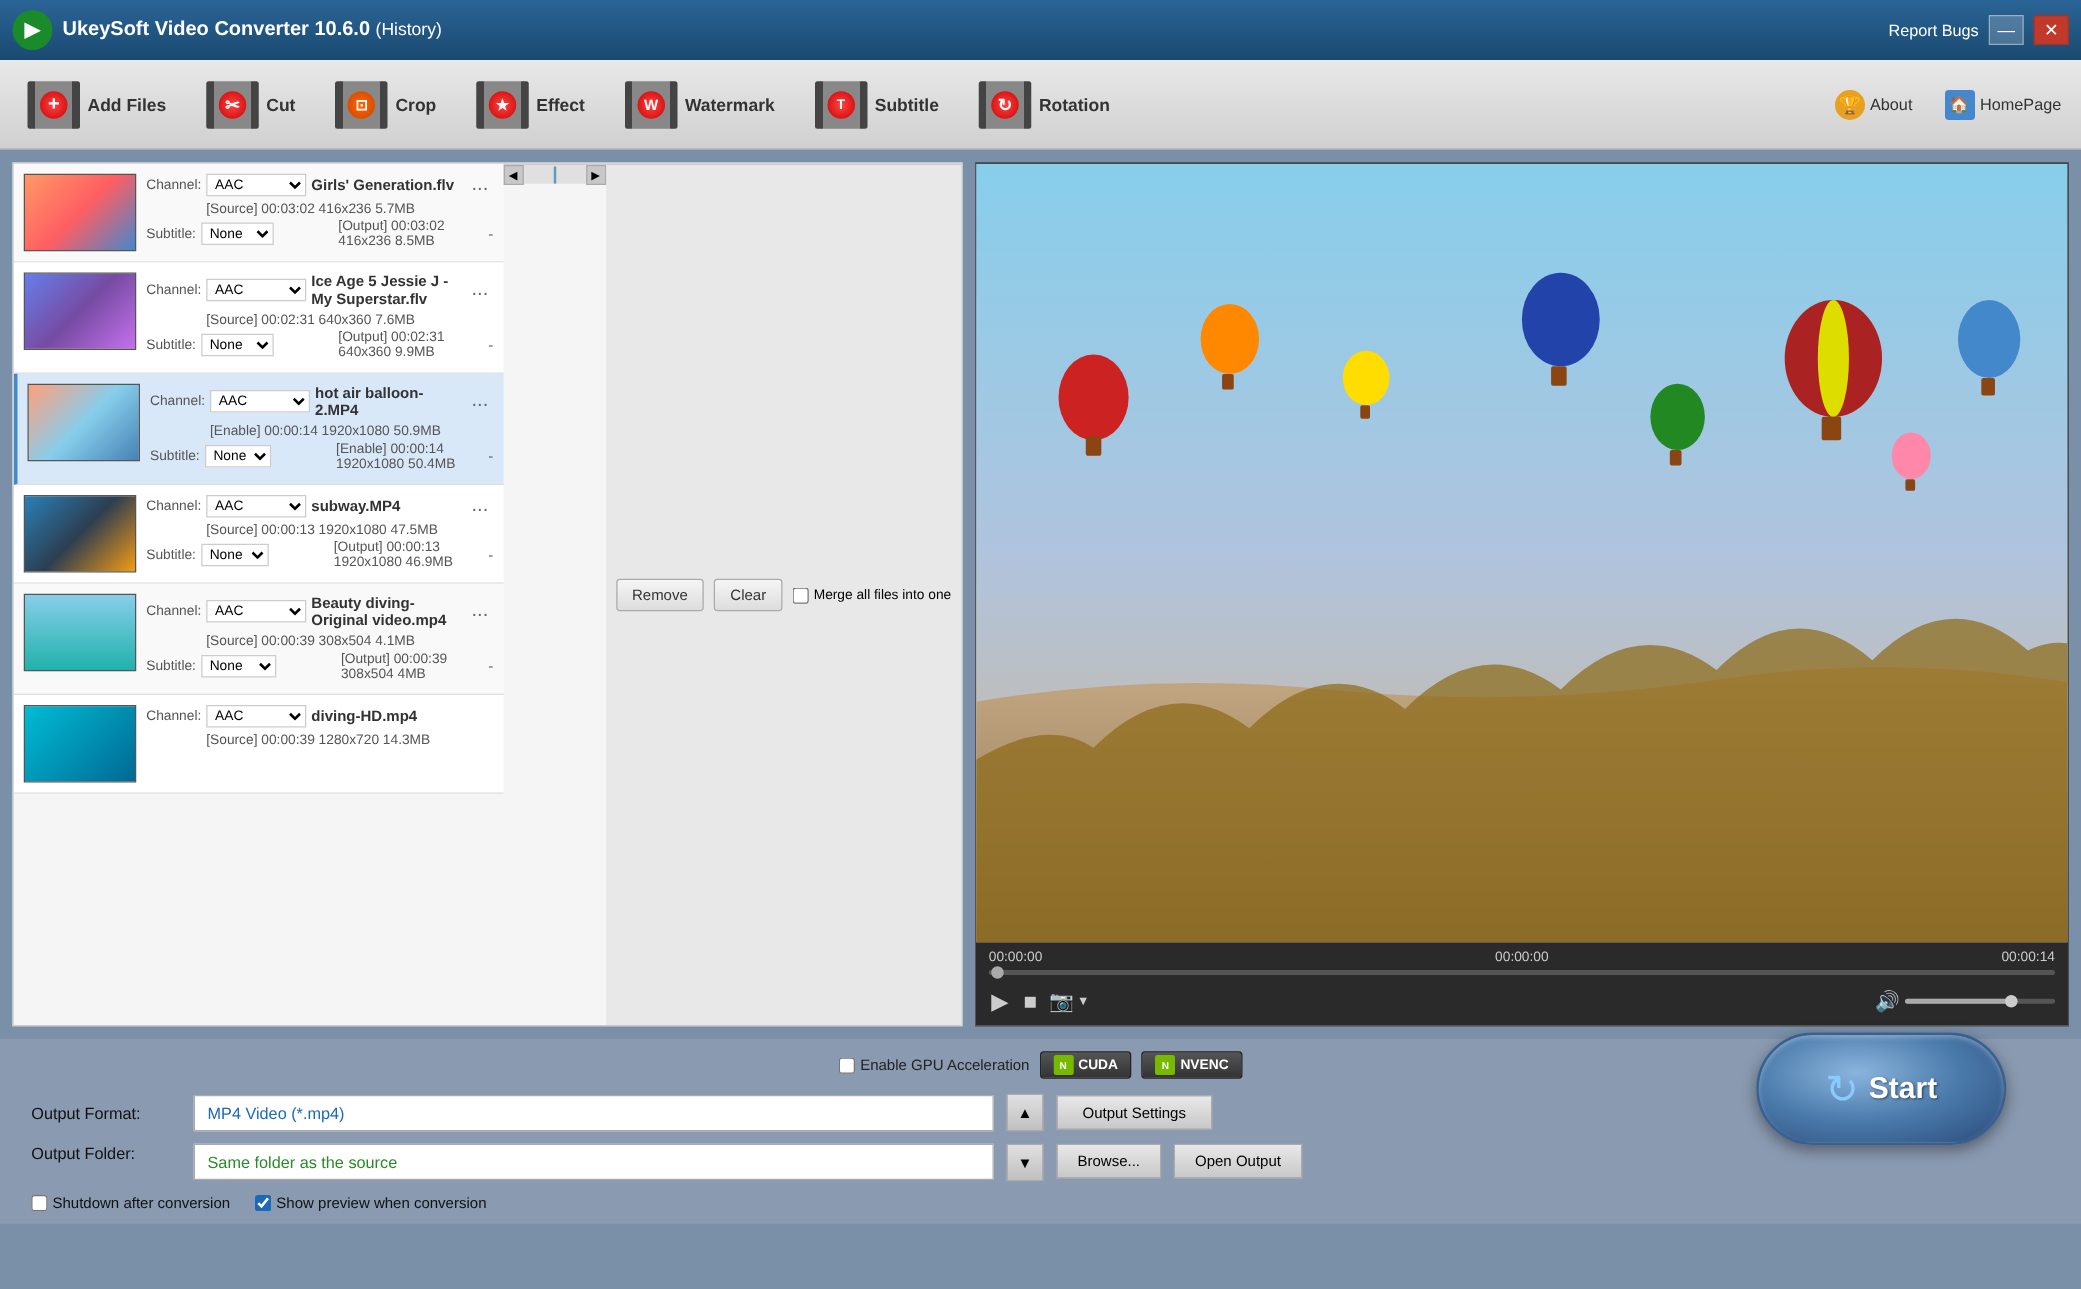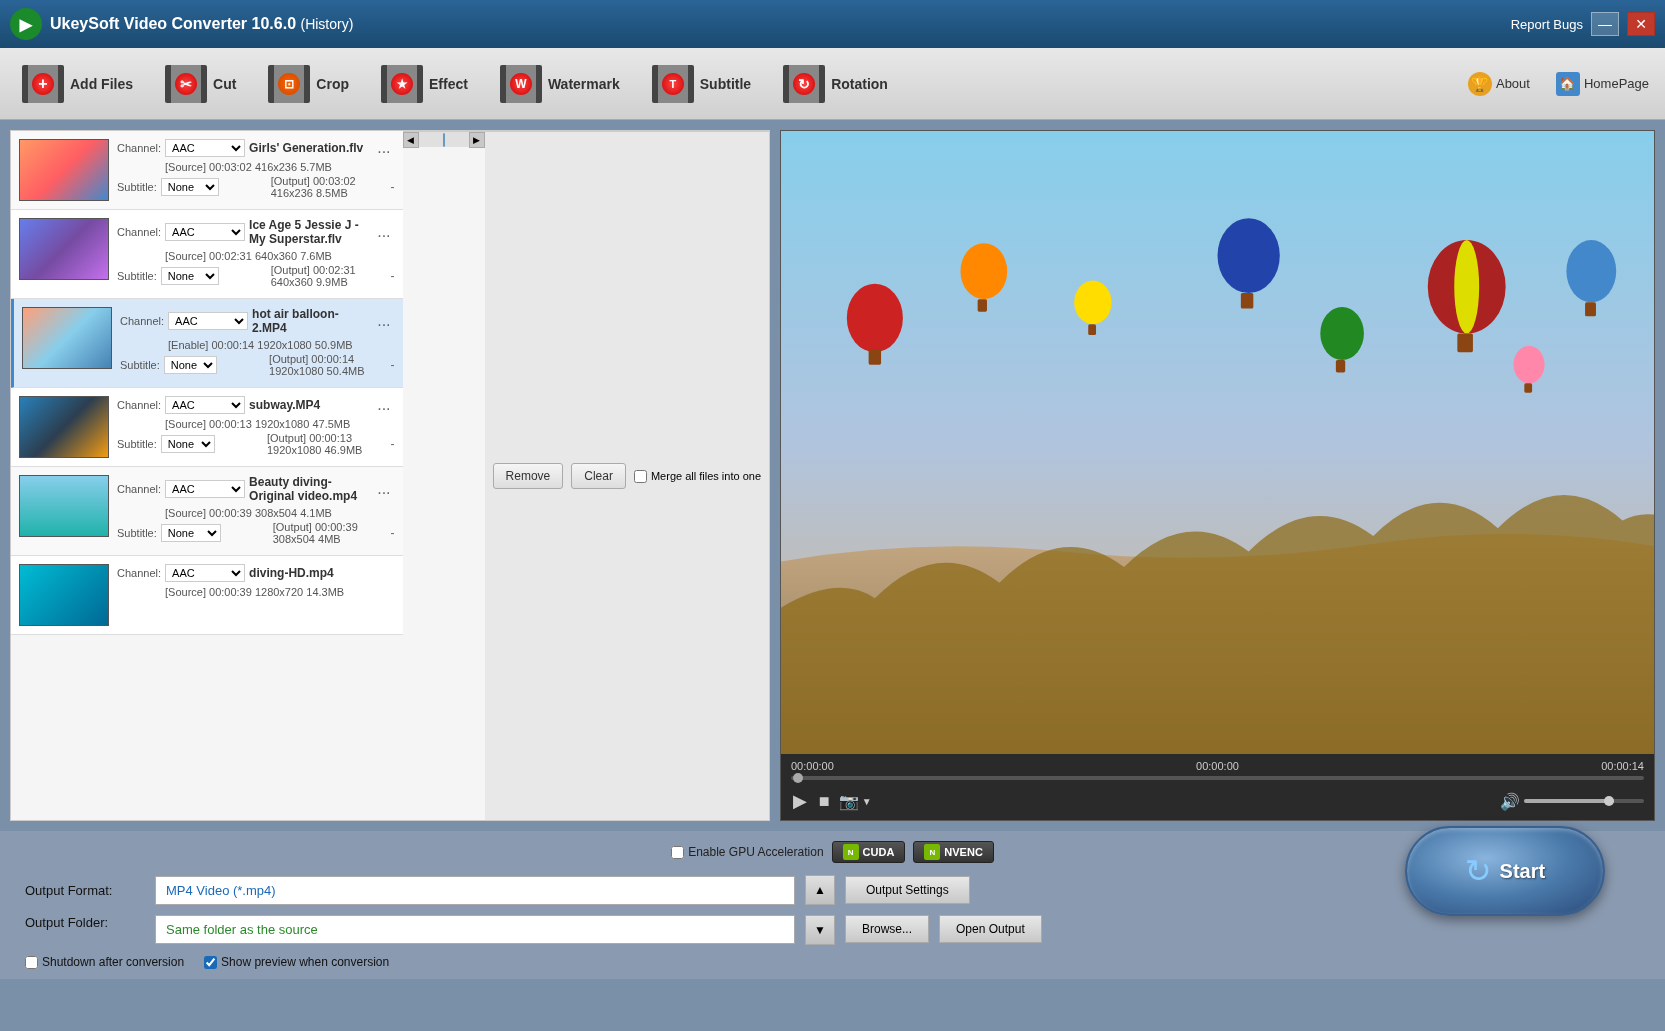--- a/index.html
+++ b/index.html
@@ -545,21 +545,21 @@
       align-items: center;
       justify-content: center;
       gap: 8px;
       box-shadow: 0 4px 12px rgba(0,0,0,0.4), inset 0 2px 4px rgba(255,255,255,0.3);
     }
     .start-icon {
       font-size: 32px;
       color: #88ccff;
     }
     .start-text {
-      font-size: 20px;
+      font-size: 24px;
       font-weight: bold;
       color: white;
       text-shadow: 1px 1px 2px rgba(0,0,0,0.5);
     }
   </style>
 </head>
 <body>
 
 <div class="title-bar">
   <div class="title-bar-left">
@@ -706,21 +706,21 @@
             </select>
             <span class="file-name">hot air balloon-2.MP4</span>
             <span class="file-dots">...</span>
           </div>
           <div class="file-meta">[Enable] 00:00:14 1920x1080 50.9MB</div>
           <div class="file-controls">
             <label>Subtitle:</label>
             <select class="file-select">
               <option>None</option>
             </select>
-            <span class="file-meta">[Output] 00:00:14 1920x1080 50.4MB</span>
+            <span class="file-meta">[Enable] 00:00:14 1920x1080 50.4MB</span>
             <span class="file-dash">-</span>
           </div>
         </div>
       </div>
 
       <div class="file-item">
         <div class="file-thumb thumb-4"></div>
         <div class="file-info">
           <div class="file-controls">
             <label>Channel:</label>

